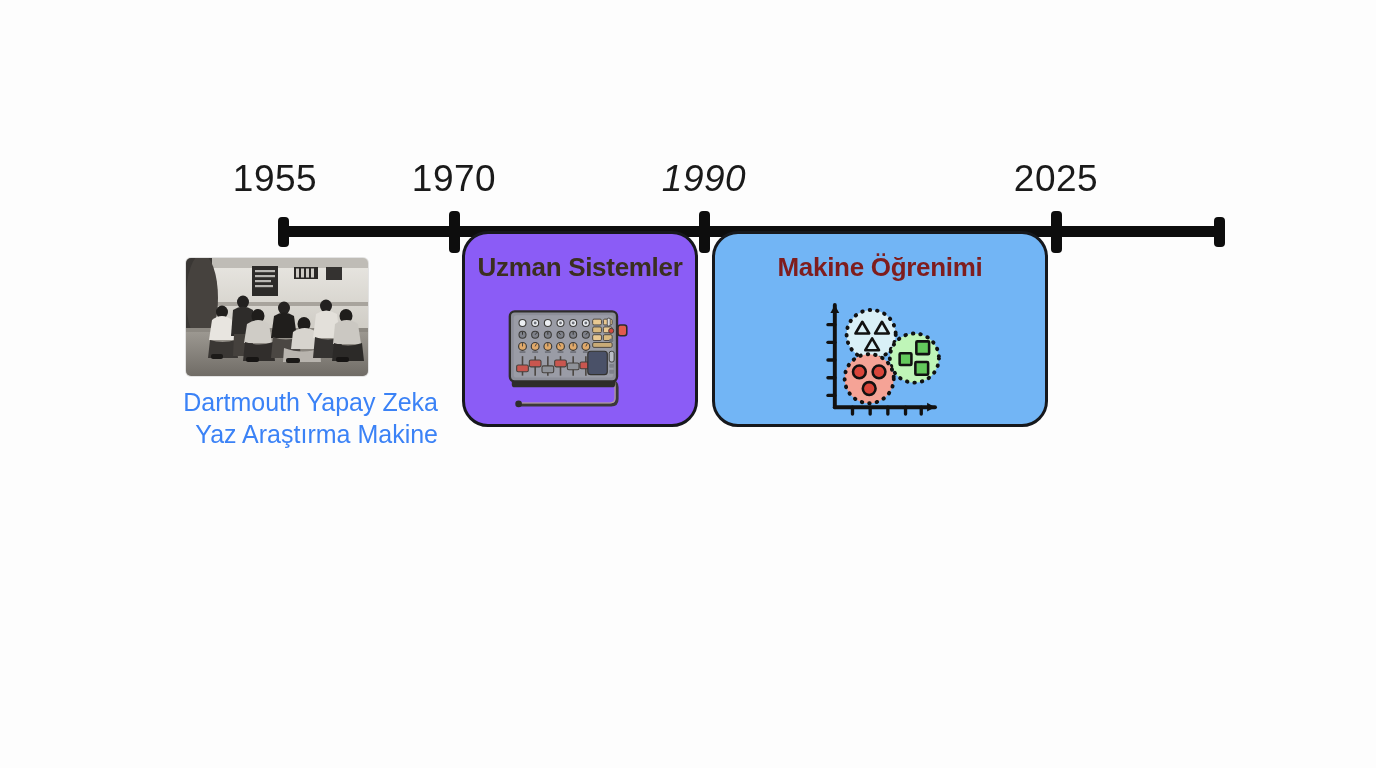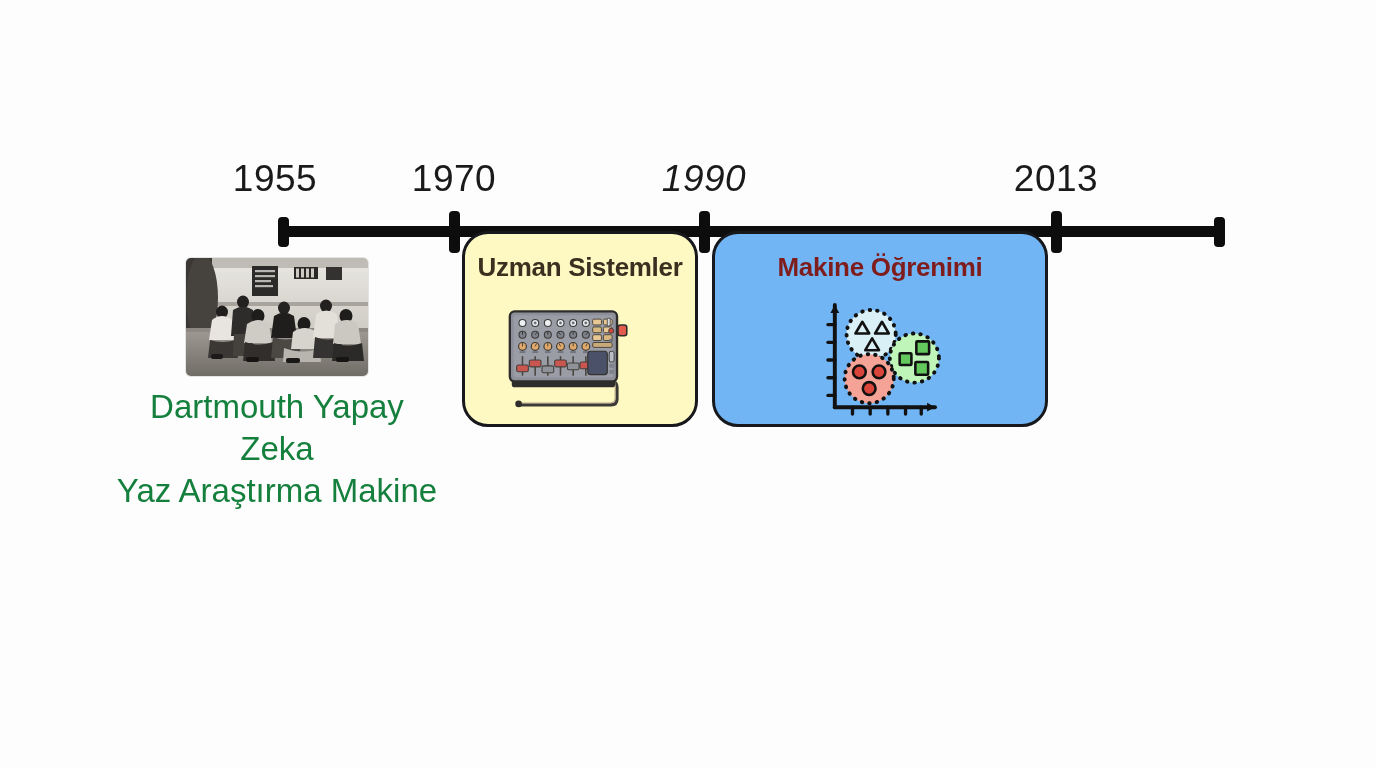--- a/index.html
+++ b/index.html
@@ -62,38 +62,38 @@
     overflow: hidden;
     position: relative;
     background: #cfcdc8;
     box-shadow: 0 0 0 1px rgba(0,0,0,0.10);
   }
   .photo-caption {
     position: absolute;
     left: -70px;
     top: 128px;
     width: 322px;
-    text-align: center;
-    font-size: 33px;
+    text-align: right;
+    font-size: 25px;
     line-height: 1.28;
-    color: #15803d;
+    color: #3b82f6;
   }
 
   
   .card {
     position: absolute;
     border: 3px solid #16181c;
     border-radius: 26px;
   }
   #card-expert {
     left: 462px;
     top: 231px;
     width: 236px;
     height: 196px;
-    background: #fef9c3;
+    background: #8b5cf6;
     padding-left: 40px;
   }
   #card-ml {
     left: 712px;
     top: 231px;
     width: 336px;
     height: 196px;
     background: #72b5f5;
   }
   .card-title {
@@ -128,21 +128,21 @@
 
   <div class="tick cap" style="left:278px;"></div>
   <div class="tick major" style="left:449px;"></div>
   <div class="tick major" style="left:699px;"></div>
   <div class="tick major" style="left:1051px;"></div>
   <div class="tick cap" style="left:1214px;"></div>
 
   <div class="year-label" style="left:275px;">1955</div>
   <div class="year-label" style="left:454px;">1970</div>
   <div class="year-label" style="left:704px;font-style:italic;">1990</div>
-  <div class="year-label" style="left:1056px;">2013</div>
+  <div class="year-label" style="left:1056px;">2025</div>
 
   <div class="photo-block">
     <div class="photo-frame">
       <svg viewBox="0 0 182 118" preserveAspectRatio="none" aria-hidden="true">
         <defs>
           <linearGradient id="skyg" x1="0" y1="0" x2="0" y2="1">
             <stop offset="0%" stop-color="#e9e7e2"></stop>
             <stop offset="100%" stop-color="#cfccc5"></stop>
           </linearGradient>
           <linearGradient id="grdg" x1="0" y1="0" x2="0" y2="1">

